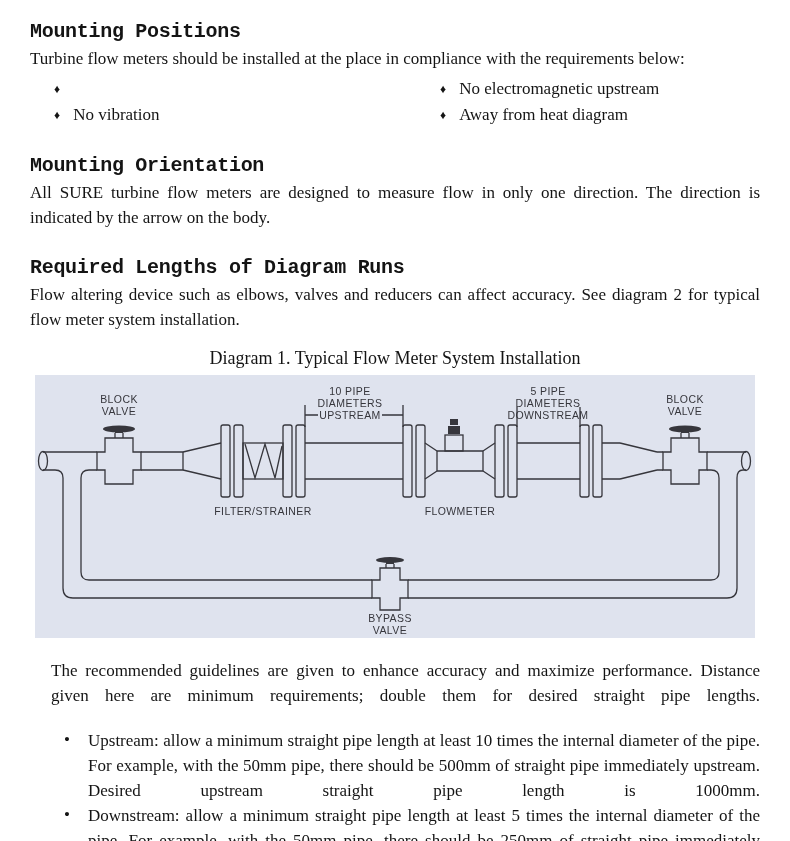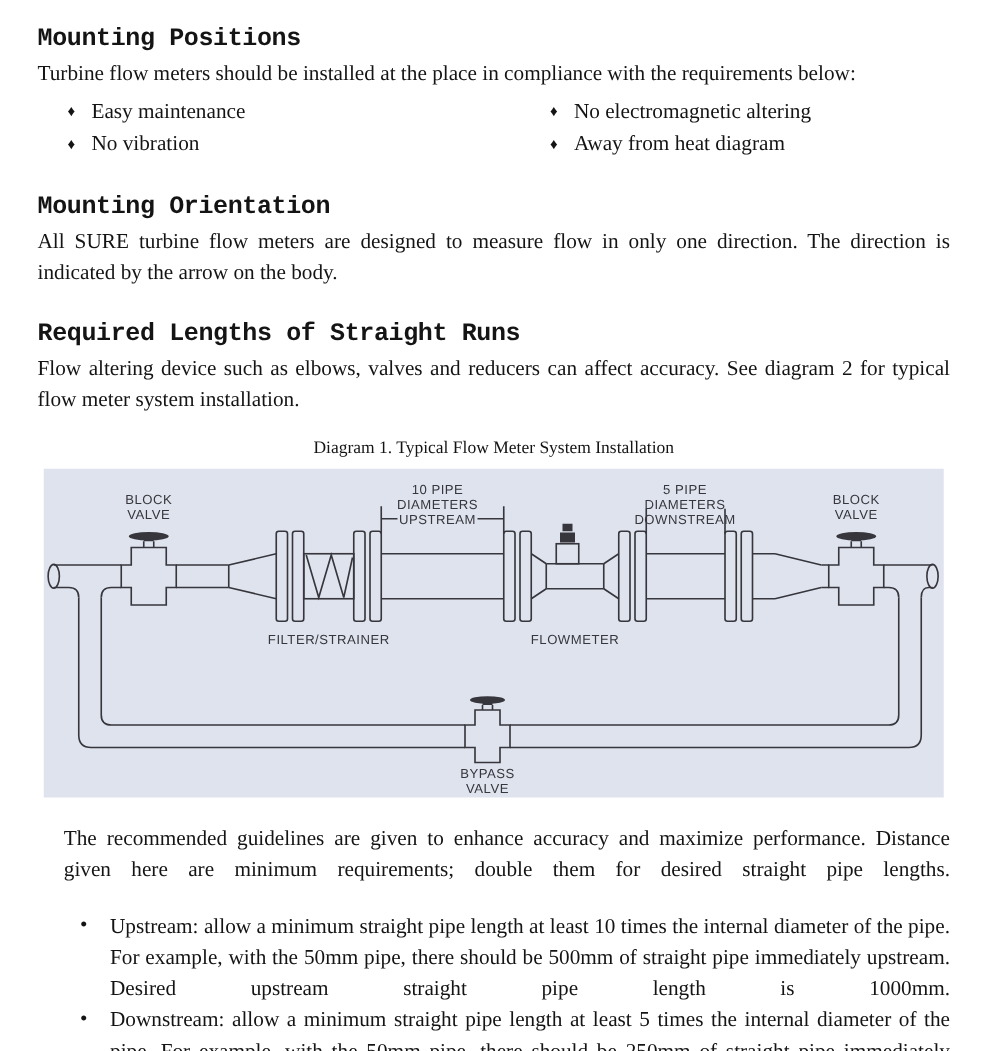--- a/index.html
+++ b/index.html
@@ -21,21 +21,21 @@
   .body {
     font-size:17px; line-height:25px; text-align:justify;
   }
   .jlast { text-align-last: justify; }
 
   .bullets2col { display:flex; padding:5px 0 0 24px; }
   .bcol-left { width:386px; }
   .bitem { display:flex; font-size:17px; line-height:26px; }
   .diamond { font-size:12px; line-height:26px; margin-right:13px; }
 
-  .caption { text-align:center; font-size:14px; line-height:25px; margin-top:14px; }
+  .caption { text-align:center; font-size:18px; line-height:25px; margin-top:14px; }
 
   .panel {
     width:720px; height:263px; margin:4px auto;
     background:var(--diagram-bg, #dfe3ee);
   }
 
   .after-diagram { margin-top:20px;margin-left:21px; }
 
   .dotlist { list-style:none; margin-top:20px; }
   .dotlist li {
@@ -59,43 +59,42 @@
 
 <div class="page">
 
   <h2>Mounting Positions</h2>
   <p class="body">Turbine flow meters should be installed at the place in compliance with the requirements below:</p>
 
   <div class="bullets2col">
     <div class="bcol-left">
       <div class="bitem">
         <span class="diamond">♦</span>
-        <span>Easy maintenance</span>
       </div>
       <div class="bitem">
         <span class="diamond">♦</span>
         <span>No vibration</span>
       </div>
     </div>
     <div>
       <div class="bitem">
         <span class="diamond">♦</span>
-        <span>No electromagnetic altering</span>
+        <span>No electromagnetic upstream</span>
       </div>
       <div class="bitem">
         <span class="diamond">♦</span>
         <span>Away from heat diagram</span>
       </div>
     </div>
   </div>
 
   <h2 class="gap">Mounting Orientation</h2>
   <p class="body">All SURE turbine flow meters are designed to measure flow in only one direction. The direction is indicated by the arrow on the body.</p>
 
-  <h2 class="gap">Required Lengths of Straight Runs</h2>
+  <h2 class="gap">Required Lengths of Diagram Runs</h2>
   <p class="body">Flow altering device such as elbows, valves and reducers can affect accuracy. See diagram 2 for typical flow meter system installation.</p>
 
   <p class="caption">Diagram 1. Typical Flow Meter System Installation</p>
 
   <div class="panel">
     <svg width="720" height="263" viewBox="0 0 720 263">
 
       <g>
         <ellipse class="dline" cx="8" cy="86" rx="4.5" ry="9.5"></ellipse>
         <path class="dline" d="M 8,77 H 62"></path>

